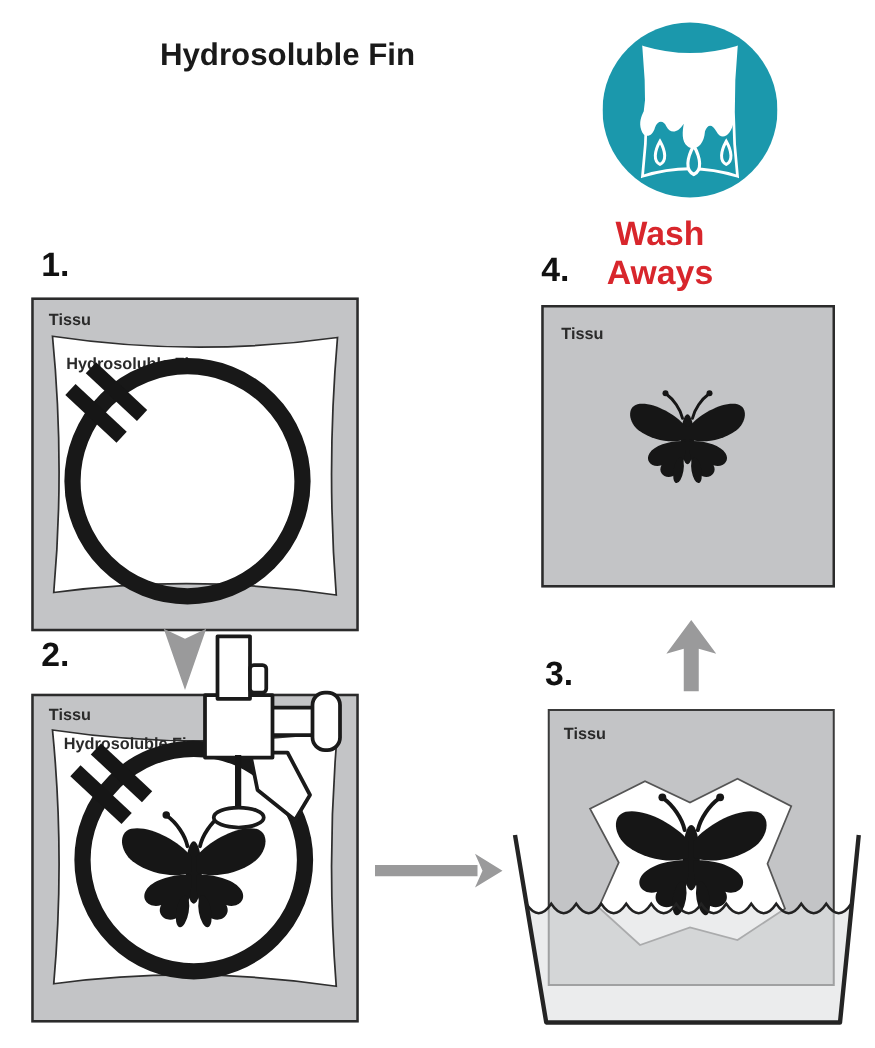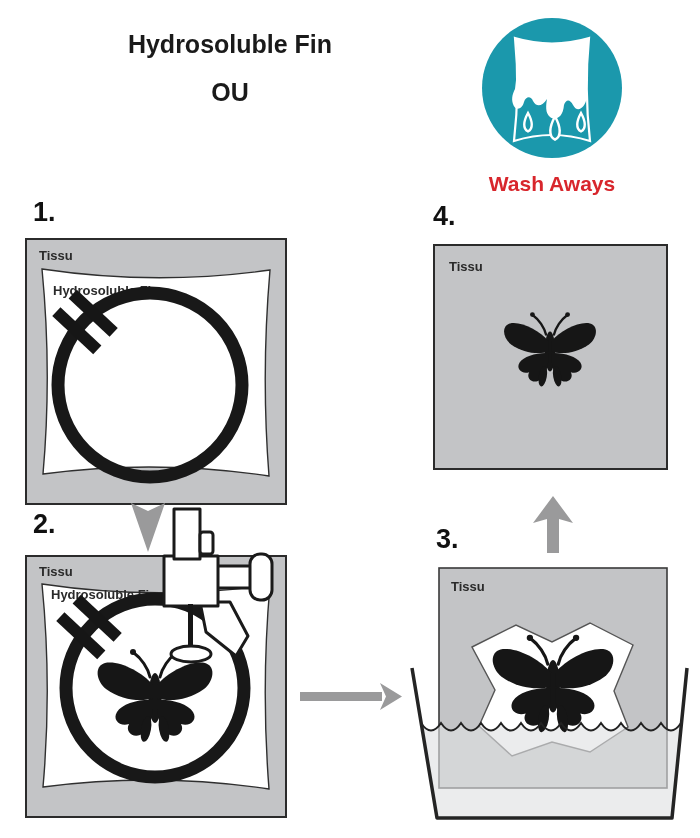--- a/index.html
+++ b/index.html
@@ -1,22 +1,22 @@
 <!DOCTYPE html>
 <html><head>
 <meta charset="utf-8">
 <style>
   html,body{margin:0;padding:0;background:#fff;}
   .page{position:relative;width:700px;height:838px;background:#ffffff;
         font-family:"Liberation Sans",sans-serif;overflow:hidden;border-radius:20px;}
   .title{position:absolute;left:30px;top:30px;width:400px;text-align:center;}
   .title-line{font-weight:bold;font-size:25px;line-height:28px;color:#1a1a1a;margin-bottom:20px;}
   .wash-icon{position:absolute;left:482px;top:17px;}
-  .wash-label{position:absolute;left:472px;top:172px;width:160px;text-align:center;
-              font-weight:bold;font-size:21px;color:#d8262c;}
+  .wash-label{position:absolute;left:448px;top:172px;width:160px;text-align:center;
+              font-weight:bold;font-size:27px;color:#d8262c;}
   .step-num{position:absolute;font-weight:bold;font-size:27px;color:#111;}
   #num1{left:33px;top:197px;} #num2{left:33px;top:509px;}
   #num3{left:436px;top:524px;} #num4{left:433px;top:201px;}
   .fabric-box{position:absolute;background:#c3c4c6;border:2px solid #2b2b2b;box-sizing:border-box;}
   #box1{left:25px;top:238px;width:262px;height:267px;}
   #box2{left:25px;top:555px;width:262px;height:263px;}
   #box4{left:433px;top:244px;width:235px;height:226px;}
   .fabric-box svg{display:block;width:100%;height:100%;}
   svg text{font-family:"Liberation Sans",sans-serif;font-weight:bold;font-size:13px;fill:#2a2a2a;}
   .machine{position:absolute;left:148px;top:506px;z-index:6;}
@@ -26,21 +26,20 @@
   #arrowUp{left:533px;top:496px;}
   .step3{position:absolute;left:400px;top:555px;}
 </style>
 </head>
 <body>
 
 <div class="page">
 
   <div class="title">
     <div class="title-line">Hydrosoluble Fin</div>
-    <div class="title-line">OU</div>
   </div>
 
   <svg class="wash-icon" width="140" height="146" viewBox="0 0 140 146">
     <circle cx="70" cy="71" r="70" fill="#1b98ac"></circle>
     <path d="M33,21 Q70,32 107,21 Q102,72 108,124 Q70,112 32,124 Q38,72 33,21 Z" fill="none" stroke="#ffffff" stroke-width="2.2"></path>
     <path d="M33,21 Q70,32 107,21 Q104,55 105,80
              C103,92 95,96 91,88 C88,82 84,82 82,88
              C81,101 73,104 68,100 C63,96 64,88 65,82
              C60,90 54,90 51,84 C49,79 44,79 42,85
              C40,93 33,94 31,87 C29,81 31,76 33,72

